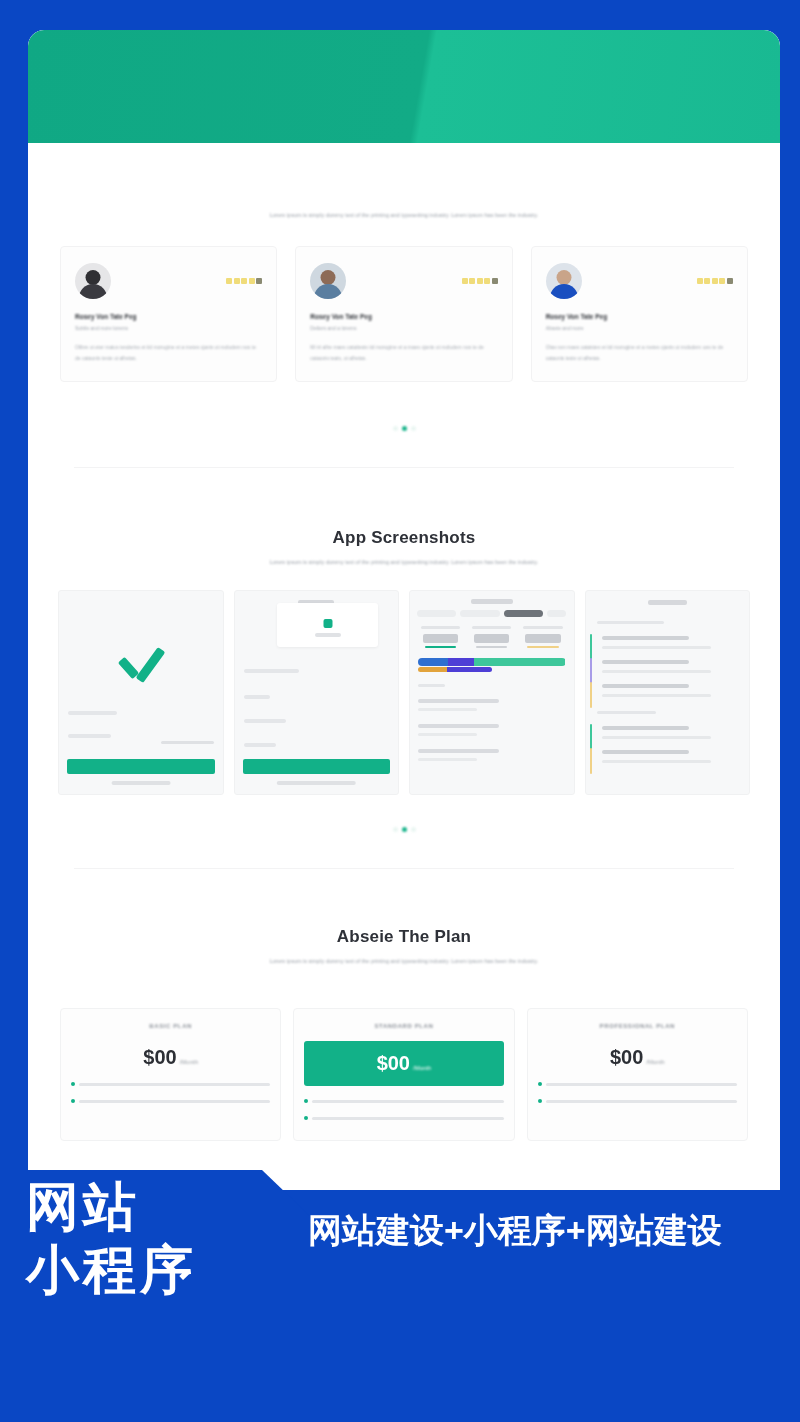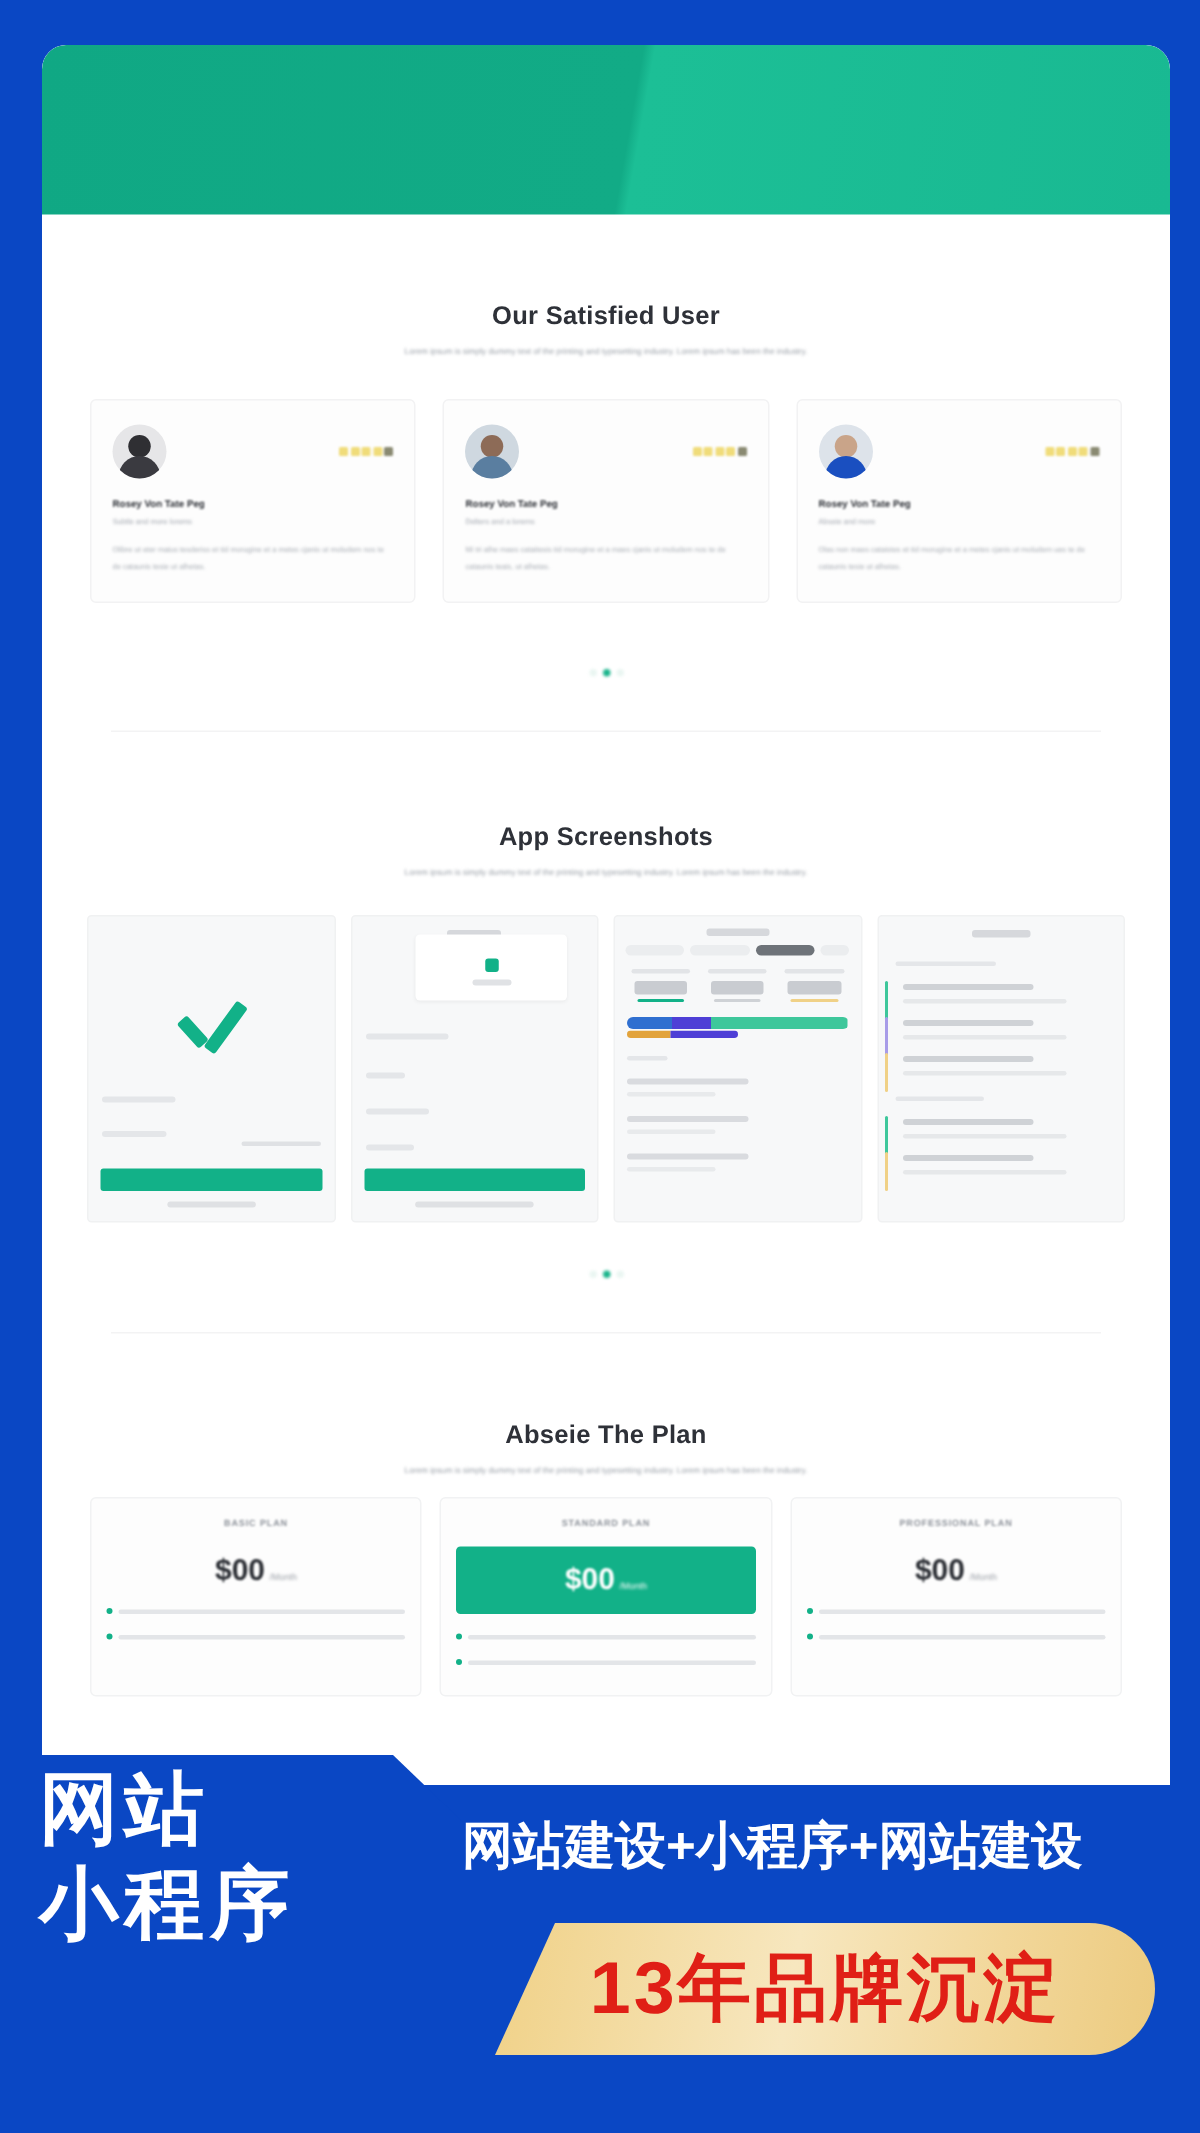--- a/index.html
+++ b/index.html
@@ -191,21 +191,21 @@
   }
   .row4::before {
     content: ""; position: absolute; left: -5px; top: -2px;
     width: 2.5px; height: 26px; border-radius: 2px;
   }
   .row4 .t { height: 4px; width: 62%; background: #cfd2d6; border-radius: 2px; }
   .row4 .s { height: 3px; width: 78%; background: #e6e8ea; border-radius: 2px; margin-top: 6px; }
 
   
   #pricing { padding-top: 58px; }
-  .plans { display: flex; gap: 12px; margin-top: 12px; padding: 0 10px; }
+  .plans { display: flex; gap: 12px; margin-top: 42px; padding: 0 10px; }
   .plan {
     flex: 1; background: #fdfdfd; border: 1px solid #f1f2f3;
     border-radius: 4px; padding: 14px 10px 20px; text-align: center;
     min-height: 120px;
   }
   .plan-name {
     font-size: 6px; letter-spacing: .6px; color: #8d929a;
     font-weight: 700; filter: blur(.85px);
   }
   .price-wrap {
@@ -264,21 +264,20 @@
 </head>
 <body>
 
 <div id="stage">
 
   <div id="page">
 
     <div id="green-header"></div>
 
     <div class="section" id="testimonials">
-      <div class="sec-title">Our Satisfied User</div>
       <div class="sec-sub">Lorem ipsum is simply dummy text of the printing and typesetting industry. Lorem ipsum has been the industry.</div>
 
       <div class="cards">
 
         <div class="t-card">
           <div class="t-top">
             <div class="avatar av1">
               <div class="head"></div>
                 <div class="body"></div>
             </div>
@@ -536,18 +535,15 @@
     <div id="banner-right"></div>
     <div id="banner-left"></div>
 
     <div class="cn-big">
       <div>网站</div>
       <div>小程序</div>
     </div>
 
     <div class="cn-top">网站建设+小程序+网站建设</div>
 
-    <div id="gold">
-      <span>13年品牌沉淀</span>
-    </div>
   </div>
 
 </div>
 
 </body></html>

